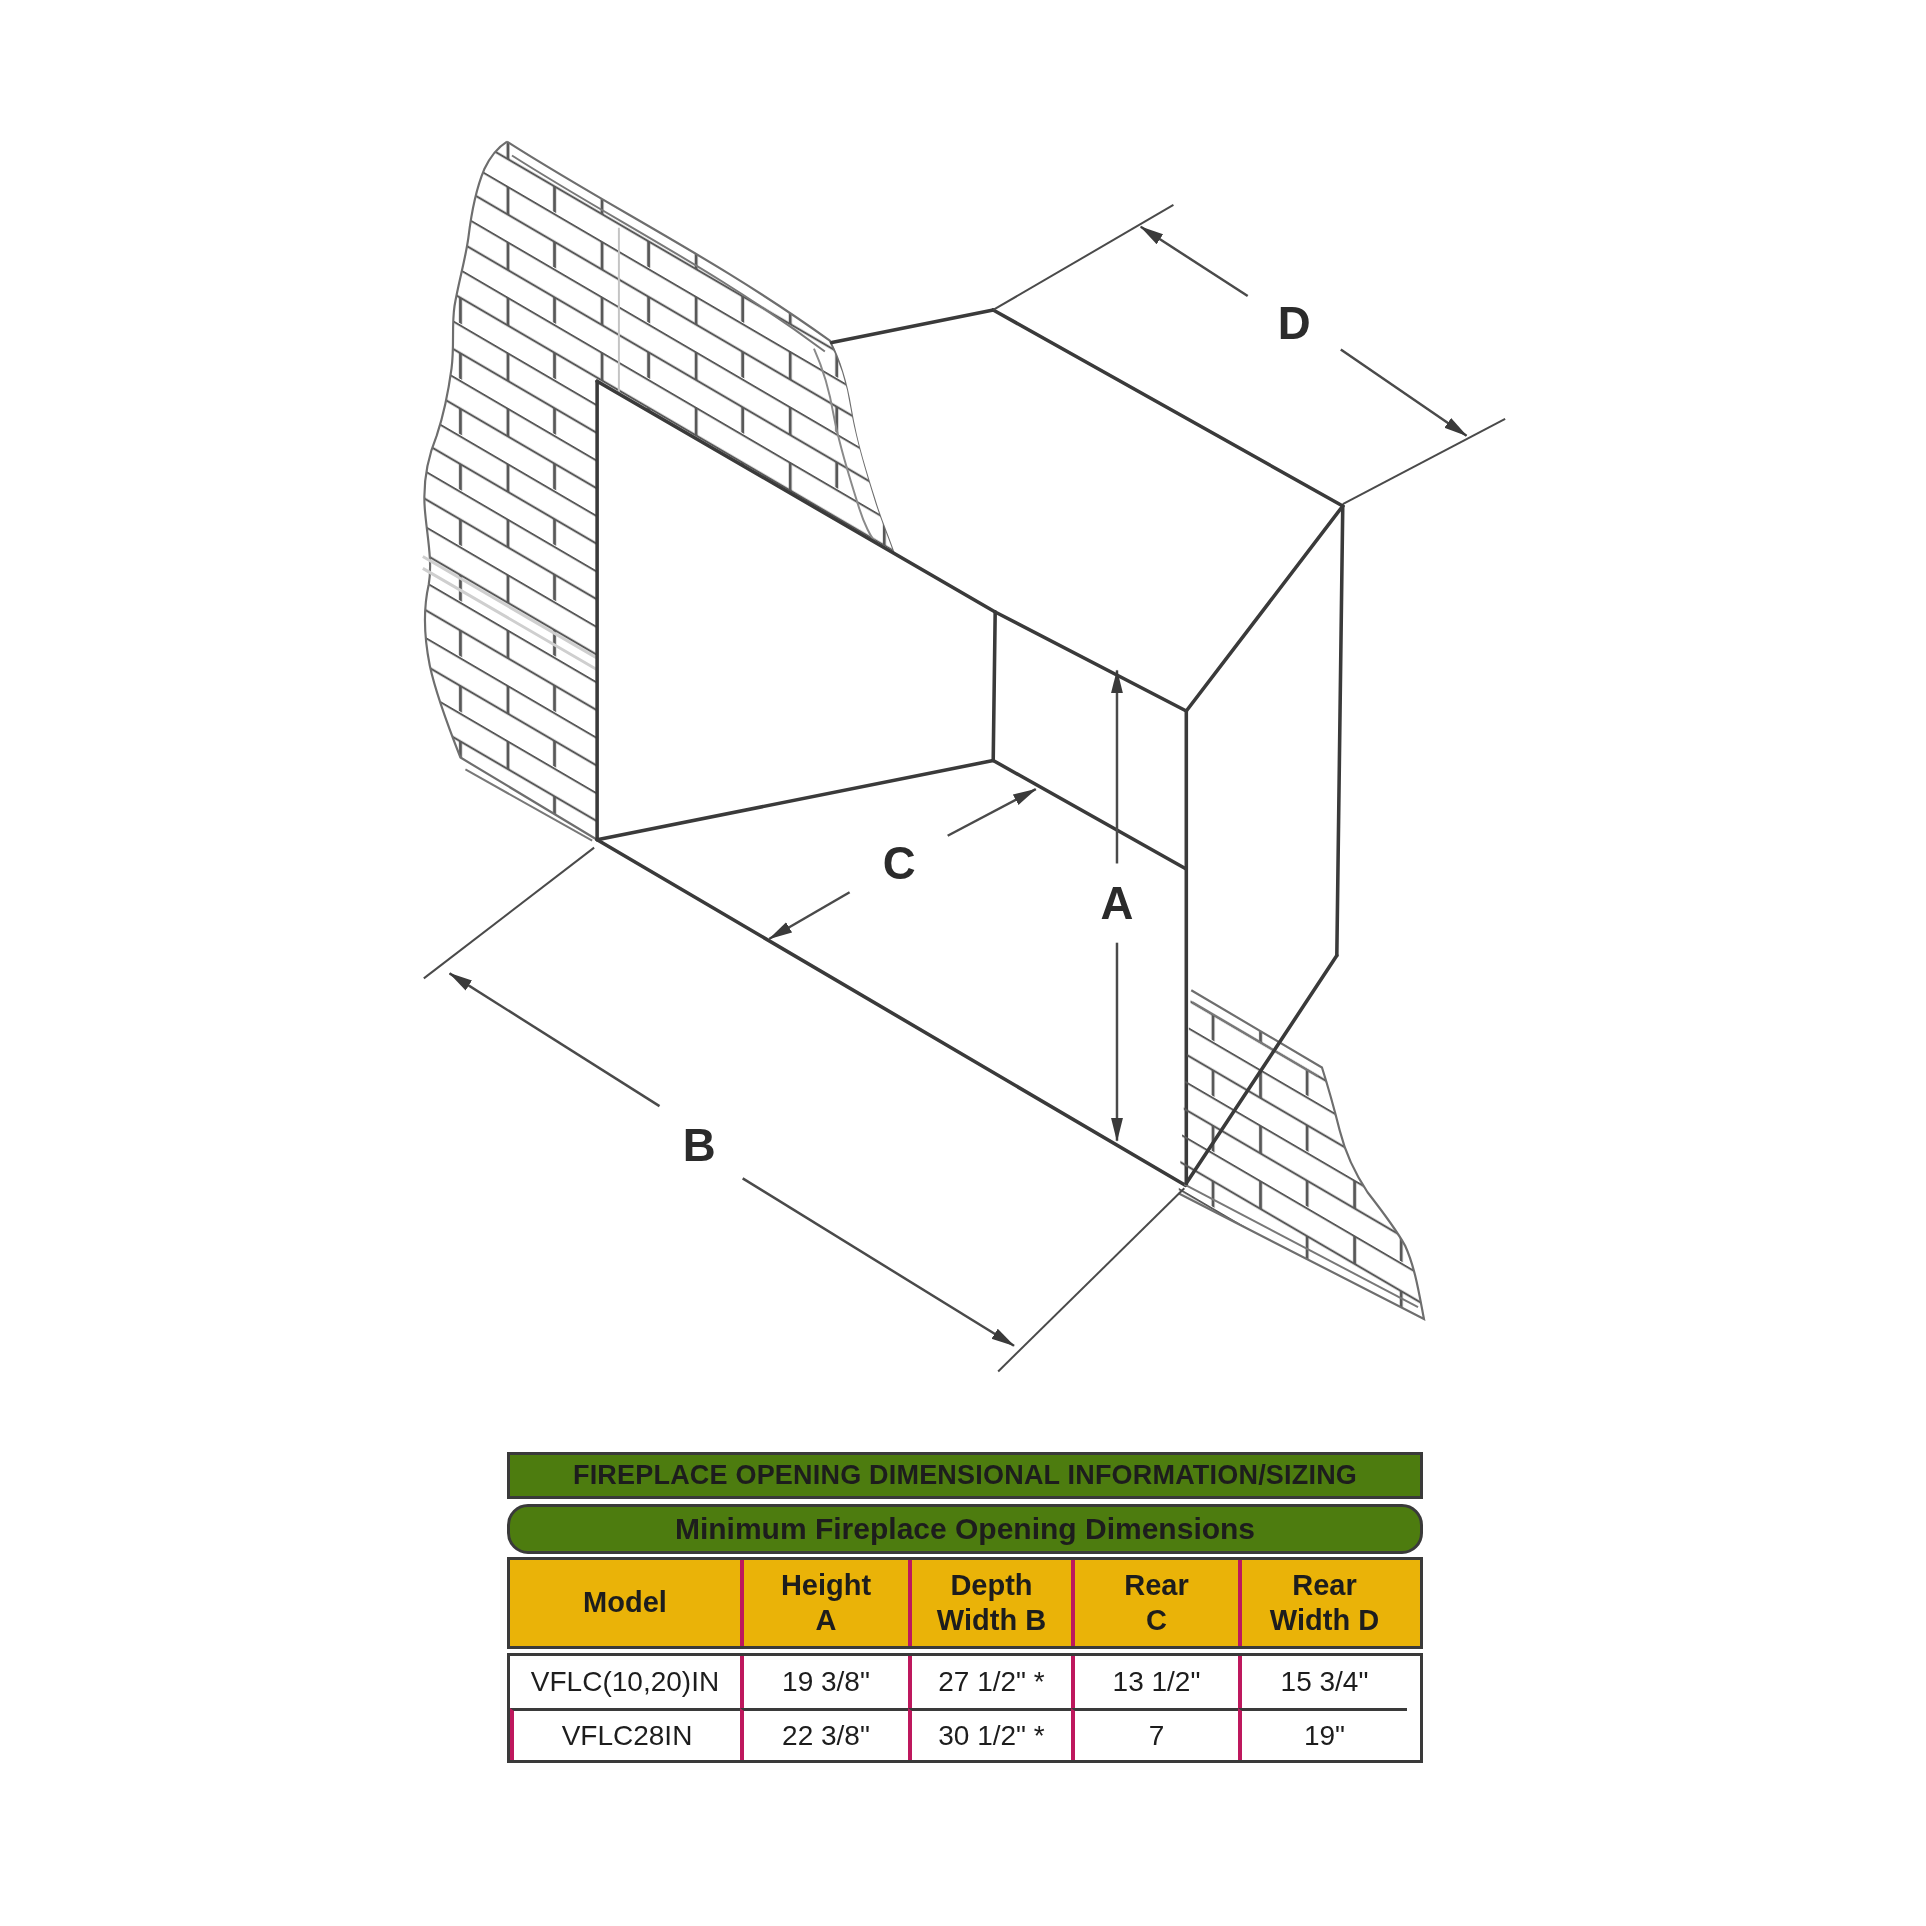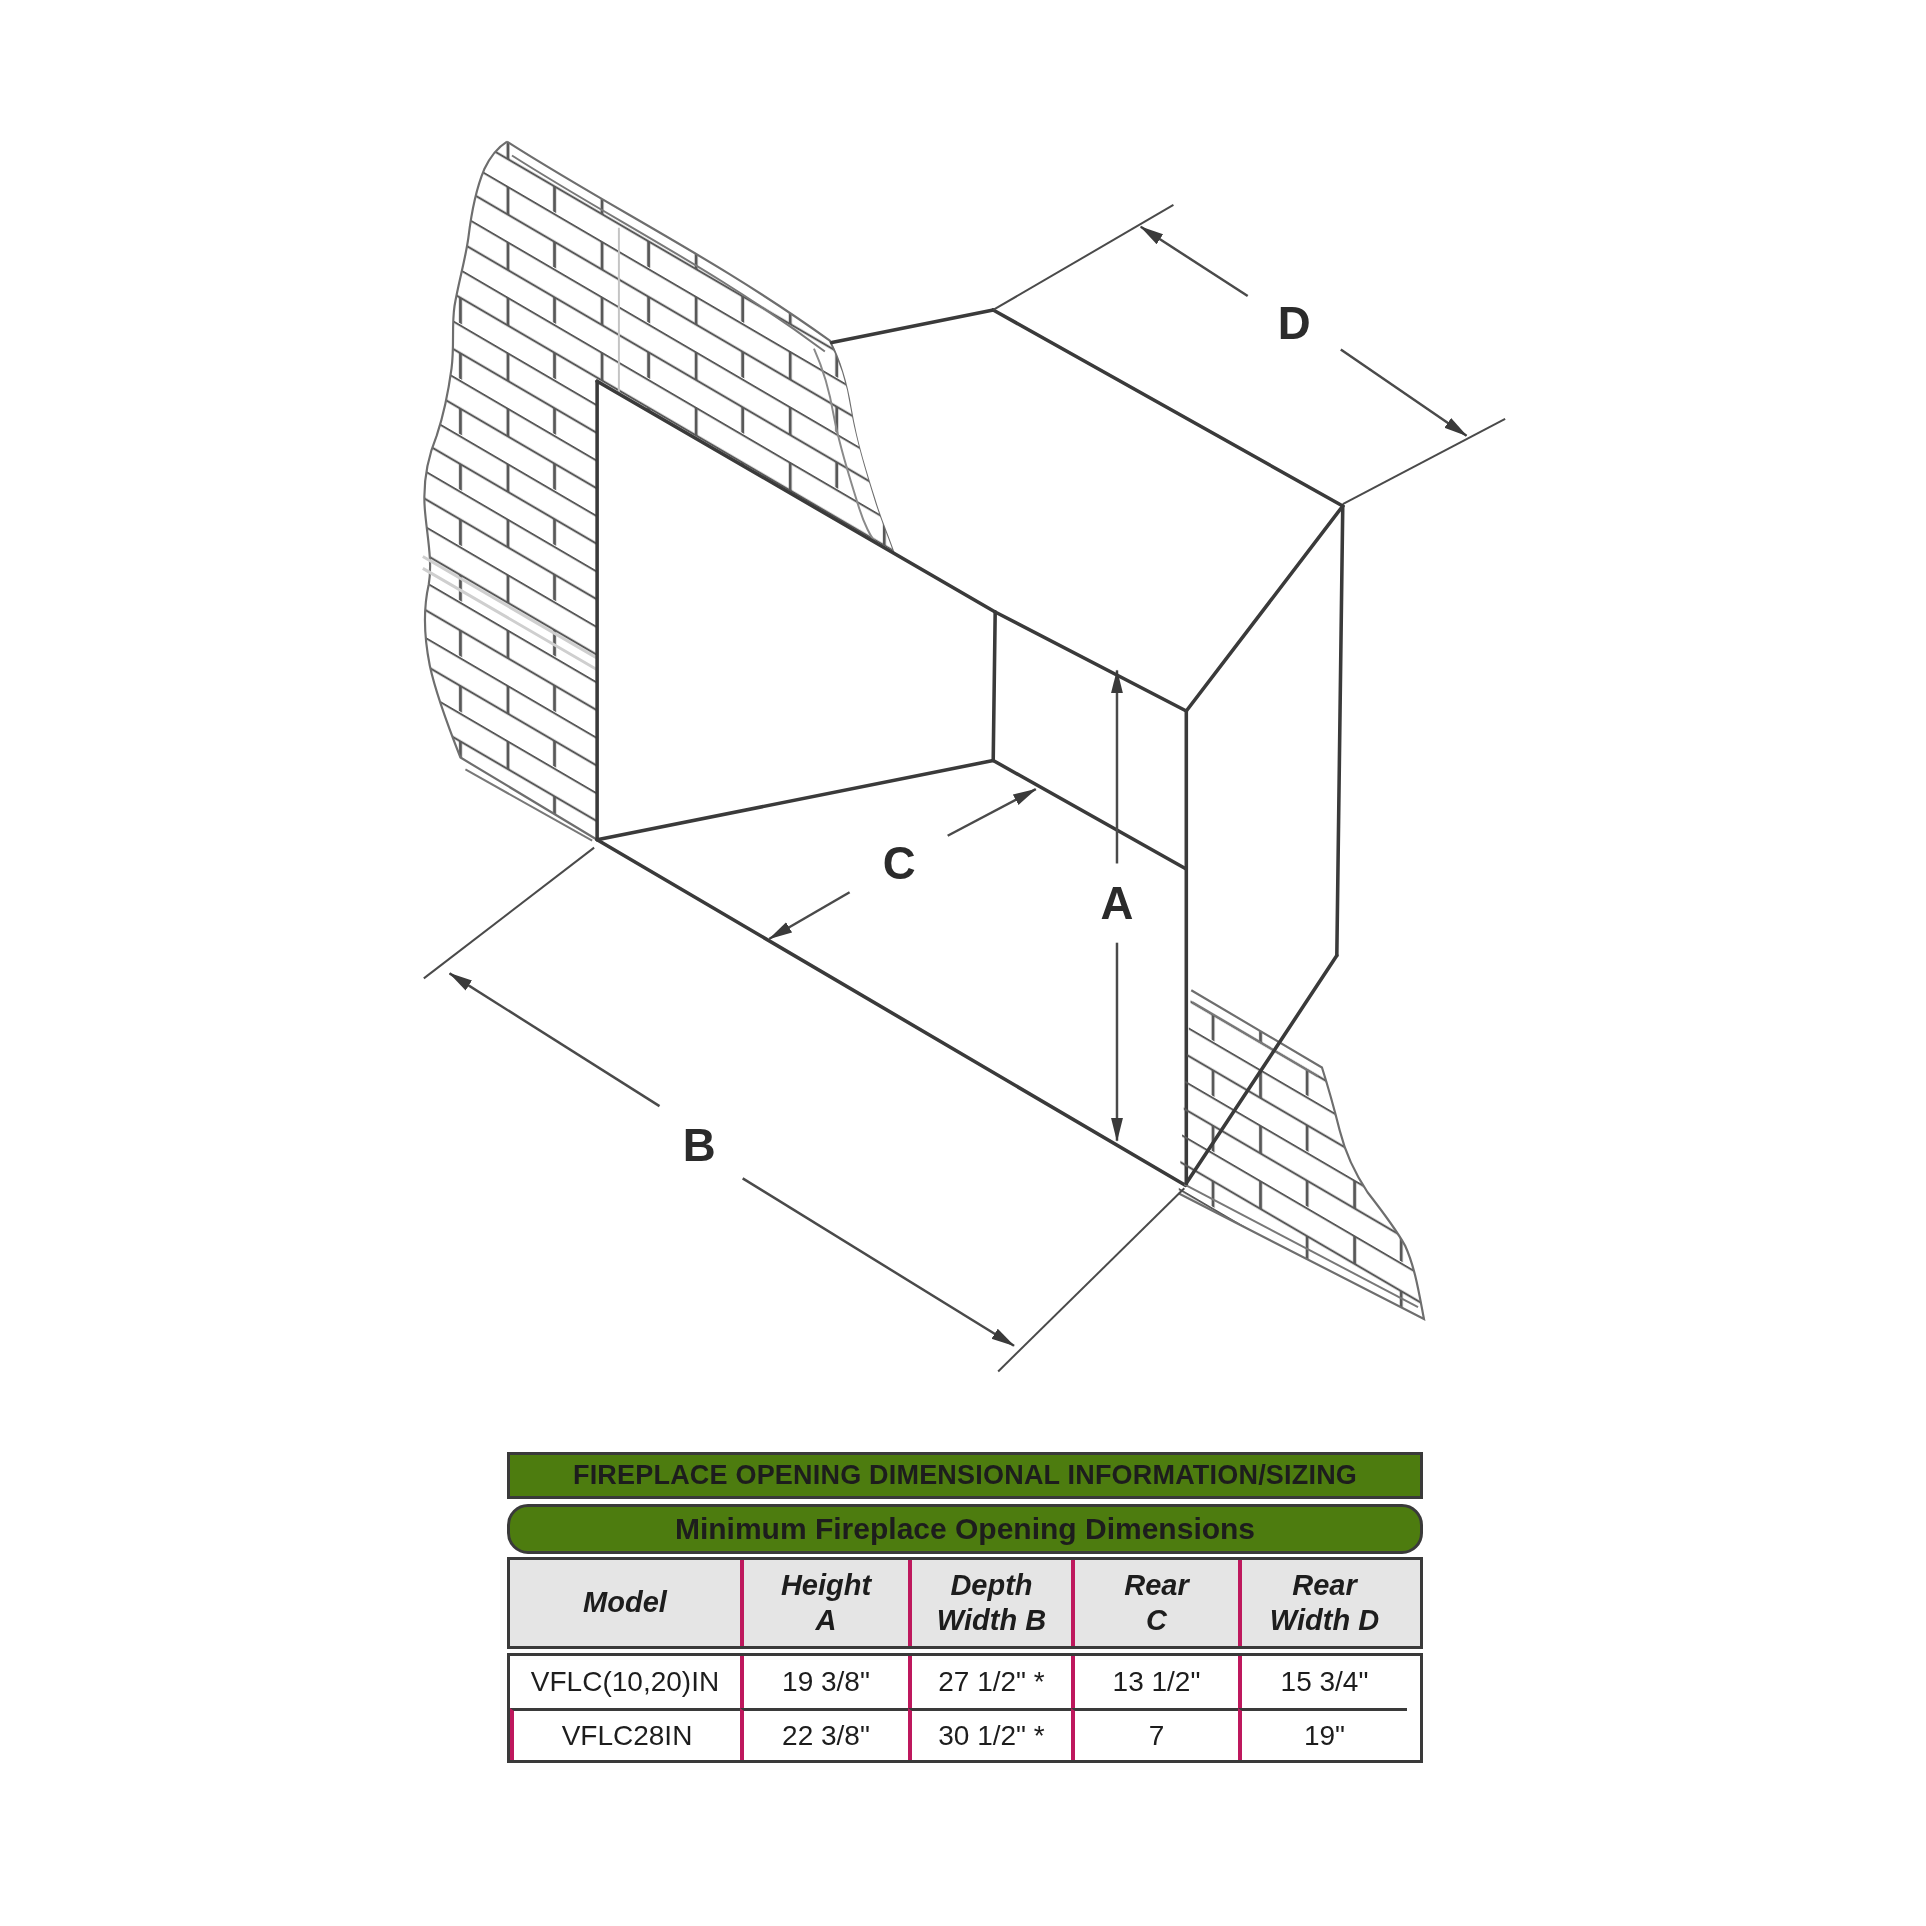--- a/index.html
+++ b/index.html
@@ -8,21 +8,21 @@
   svg text{font-family:"Liberation Sans",sans-serif;font-weight:bold;fill:#2b2b2b;}
 
   
   .spec-table{position:absolute;left:507px;top:1452px;width:916px;color:#1d1d1d;}
   .band{box-sizing:border-box;width:916px;border:3px solid #3a3a3a;background:#4d7c0f;
         display:flex;align-items:center;justify-content:center;text-align:center;font-weight:bold;}
   .band.title{height:47px;font-size:27px;margin-bottom:5px;letter-spacing:0.2px;}
   .band.subtitle{height:50px;font-size:30px;margin-bottom:3px;border-radius:21px;}
   .grid{box-sizing:border-box;width:916px;border:3px solid #3a3a3a;display:grid;
         grid-template-columns:230px 168px 163px 167px 169px;}
-  .grid.head{background:#e5e5e5;margin-bottom:4px;font-style:italic;}
+  .grid.head{background:#eab308;margin-bottom:4px;}
   .grid .cell{box-sizing:border-box;display:flex;flex-direction:column;align-items:center;
         justify-content:center;text-align:center;border-left:4px solid #be185d;}
   .grid .cell:first-child{border-left:none;}
   .grid.head .cell{height:86px;font-weight:bold;font-size:29px;line-height:1.22;}
   .grid.data .cell{height:52px;font-size:28px;font-weight:normal;}
   .grid.data .row2{border-top:3px solid #3a3a3a;}
 </style>
 </head>
 <body>
 

